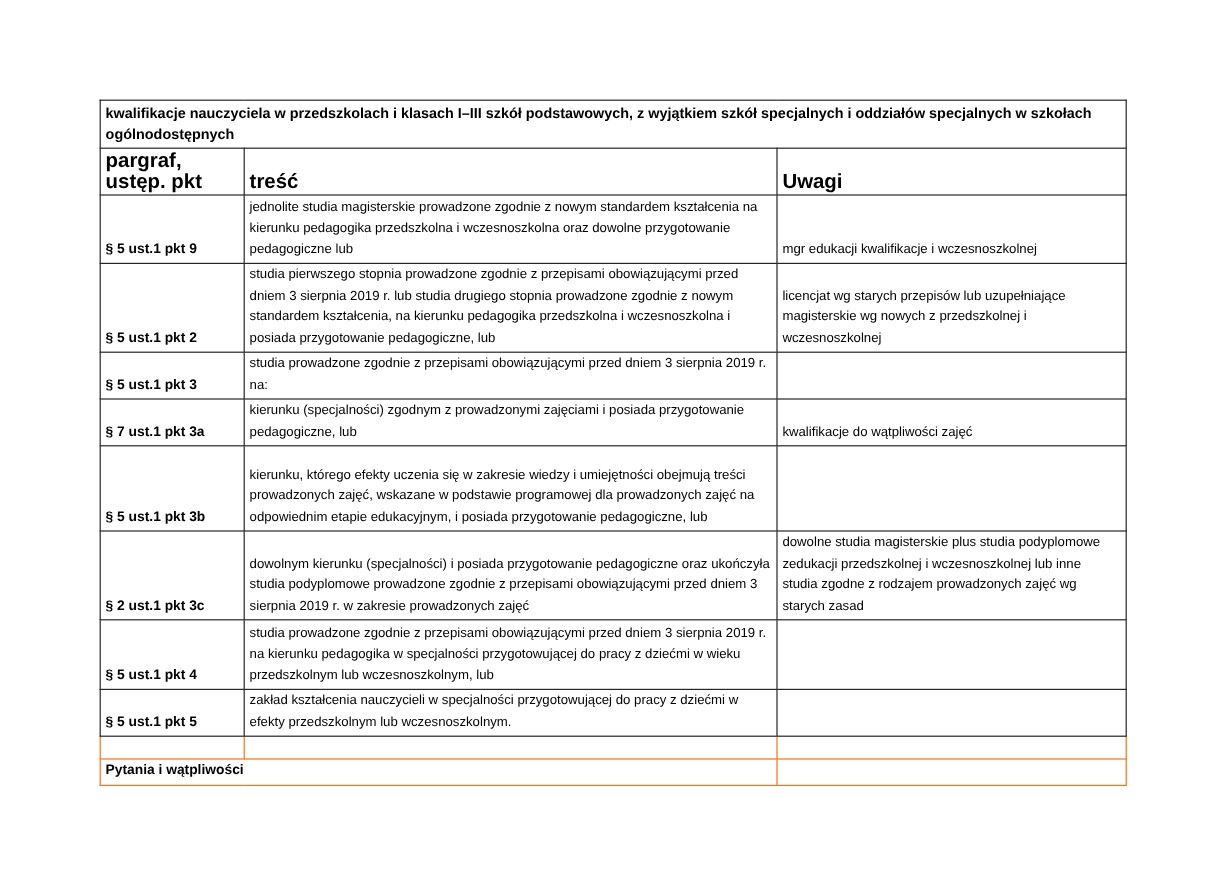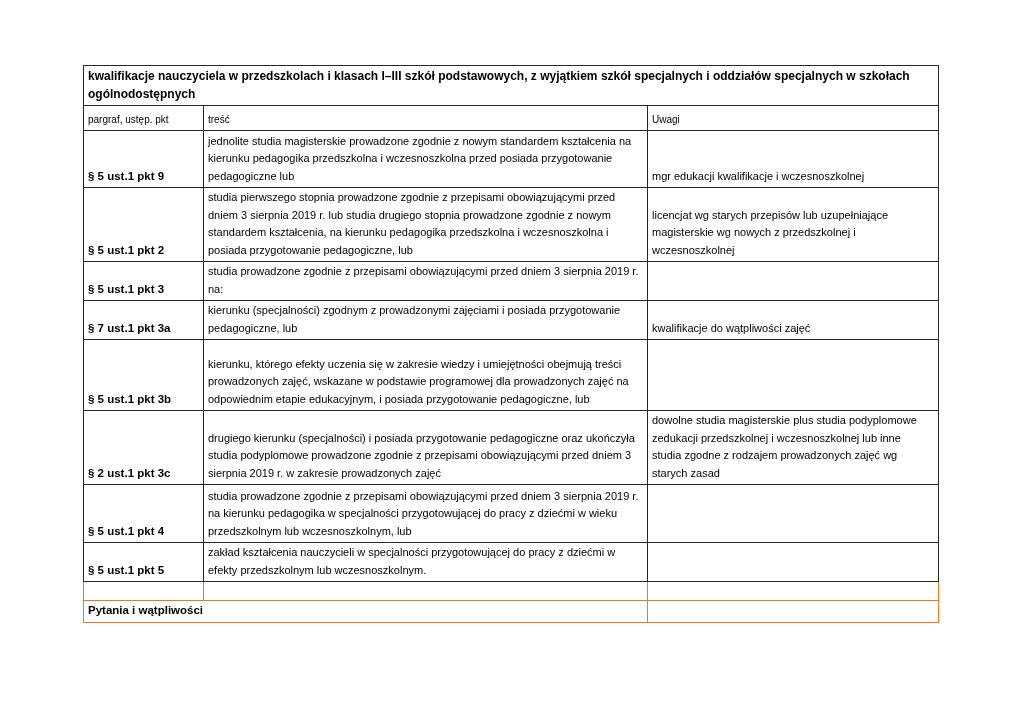--- a/index.html
+++ b/index.html
@@ -6,21 +6,21 @@
   body{
     width:1024px;height:724px;
     background:#ffffff;
     font-family:"Liberation Sans", sans-serif;
     color:#000;
     overflow:hidden;
     position:relative;
   }
   .sheet-table{
     position:absolute;
-    left:83px;top:65px;
+    left:83px;top:83px;
     width:855px;
     border-collapse:collapse;
     table-layout:fixed;
   }
   .sheet-table td{
     vertical-align:bottom;
     padding:1px 5px 2px 4px;
     font-size:11px;
     line-height:17.5px;
     overflow:hidden;
@@ -34,22 +34,22 @@
   td.light{
     border:1px solid #f97316;
   }
   td.title-cell{
     font-weight:bold;
     font-size:12px;
     line-height:18px;
     vertical-align:middle;
   }
   td.header-cell{
-    font-weight:normal;
-    font-size:10px;
+    font-weight:bold;
+    font-size:17px;
     margin-top:25px;
   }
   td.ref-cell{
     font-weight:bold;
     font-size:11.5px;
     white-space:nowrap;
   }
   td.footer-cell{
     font-weight:bold;
     font-size:11.5px;
@@ -71,21 +71,21 @@
       <td class="dark title-cell" colspan="3">kwalifikacje nauczyciela w przedszkolach i klasach I–III szkół podstawowych, z wyjątkiem szkół specjalnych i oddziałów specjalnych w szkołach ogólnodostępnych</td>
     </tr>
     <tr style="height:25px">
       <td class="dark header-cell">pargraf, ustęp. pkt</td>
       <td class="dark header-cell">treść</td>
       <td class="dark header-cell">Uwagi</td>
     </tr>
 
     <tr style="height: 57px;">
     <td class="dark ref-cell">§ 5 ust.1 pkt 9</td>
-    <td class="dark content-cell"><b>jednolite studia magisterskie</b><span> prowadzone zgodnie z nowym standardem kształcenia na </span><b>kierunku pedagogika przedszkolna i wczesnoszkolna</b><span> przed posiada </span><b>przygotowanie pedagogiczne</b><span> lub</span></td>
+    <td class="dark content-cell"><b>jednolite studia magisterskie</b><span> prowadzone zgodnie z nowym standardem kształcenia na </span><b>kierunku pedagogika przedszkolna i wczesnoszkolna</b><span> oraz dowolne </span><b>przygotowanie pedagogiczne</b><span> lub</span></td>
     <td class="dark uwagi-cell">mgr edukacji kwalifikacje i wczesnoszkolnej</td>
   </tr>
       <tr style="height: 70px;">
     <td class="dark ref-cell">§ 5 ust.1 pkt 2</td>
     <td class="dark content-cell"><b>studia pierwszego stopnia prowadzone zgodnie z przepisami obowiązującymi przed dniem 3 sierpnia 2019</b><span> r. lub s</span><b>tudia drugiego stopnia prowadzone zgodnie z nowym standardem kształcenia</b><span>, na kierunku pedagogika przedszkolna i wczesnoszkolna i posiada przygotowanie pedagogiczne, lub</span></td>
     <td class="dark uwagi-cell">licencjat wg starych przepisów lub uzupełniające magisterskie wg nowych z przedszkolnej i wczesnoszkolnej</td>
   </tr>
       <tr style="height: 37px;">
     <td class="dark ref-cell">§ 5 ust.1 pkt 3</td>
     <td class="dark content-cell"><span>studia prowadzone zgodnie z przepisami obowiązującymi przed dniem 3 sierpnia 2019 r. na:</span></td>
@@ -96,21 +96,21 @@
     <td class="dark content-cell"><span>kierunku (specjalności) </span><b>zgodnym z prowadzonymi zajęciami</b><span> i posiada </span><b>przygotowanie pedagogiczne</b><span>, lub</span></td>
     <td class="dark uwagi-cell">kwalifikacje do wątpliwości zajęć</td>
   </tr>
       <tr style="height: 71px;">
     <td class="dark ref-cell">§ 5 ust.1 pkt 3b</td>
     <td class="dark content-cell"><span>kierunku, którego efekty uczenia się w zakresie wiedzy i umiejętności obejmują treści prowadzonych zajęć, wskazane w podstawie programowej dla prowadzonych zajęć na odpowiednim etapie edukacyjnym, i posiada przygotowanie pedagogiczne, lub</span></td>
     <td class="dark uwagi-cell"></td>
   </tr>
       <tr style="height: 74px;">
     <td class="dark ref-cell">§ 2 ust.1 pkt 3c</td>
-    <td class="dark content-cell"><b>drugiego kierunku (specjalności)</b><span> i posiada przygotowanie pedagogiczne oraz ukończyła </span><b>studia podyplomowe prowadzone zgodnie z przepisami obowiązującymi przed dniem 3 sierpnia 2019</b><span> r. w zakresie prowadzonych zajęć</span></td>
+    <td class="dark content-cell"><b>dowolnym kierunku (specjalności)</b><span> i posiada przygotowanie pedagogiczne oraz ukończyła </span><b>studia podyplomowe prowadzone zgodnie z przepisami obowiązującymi przed dniem 3 sierpnia 2019</b><span> r. w zakresie prowadzonych zajęć</span></td>
     <td class="dark uwagi-cell">dowolne studia magisterskie plus studia podyplomowe zedukacji przedszkolnej i wczesnoszkolnej lub inne studia zgodne z rodzajem prowadzonych zajęć wg starych zasad</td>
   </tr>
       <tr style="height: 58px;">
     <td class="dark ref-cell">§ 5 ust.1 pkt 4</td>
     <td class="dark content-cell"><span>studia prowadzone zgodnie z przepisami obowiązującymi przed dniem 3 sierpnia 2019 r. na kierunku pedagogika w specjalności przygotowującej do pracy z dziećmi w wieku przedszkolnym lub wczesnoszkolnym, lub</span></td>
     <td class="dark uwagi-cell"></td>
   </tr>
       <tr style="height: 37px;">
     <td class="dark ref-cell">§ 5 ust.1 pkt 5</td>
     <td class="dark content-cell"><span>zakład kształcenia nauczycieli w specjalności przygotowującej do pracy z dziećmi w efekty przedszkolnym lub wczesnoszkolnym.</span></td>

